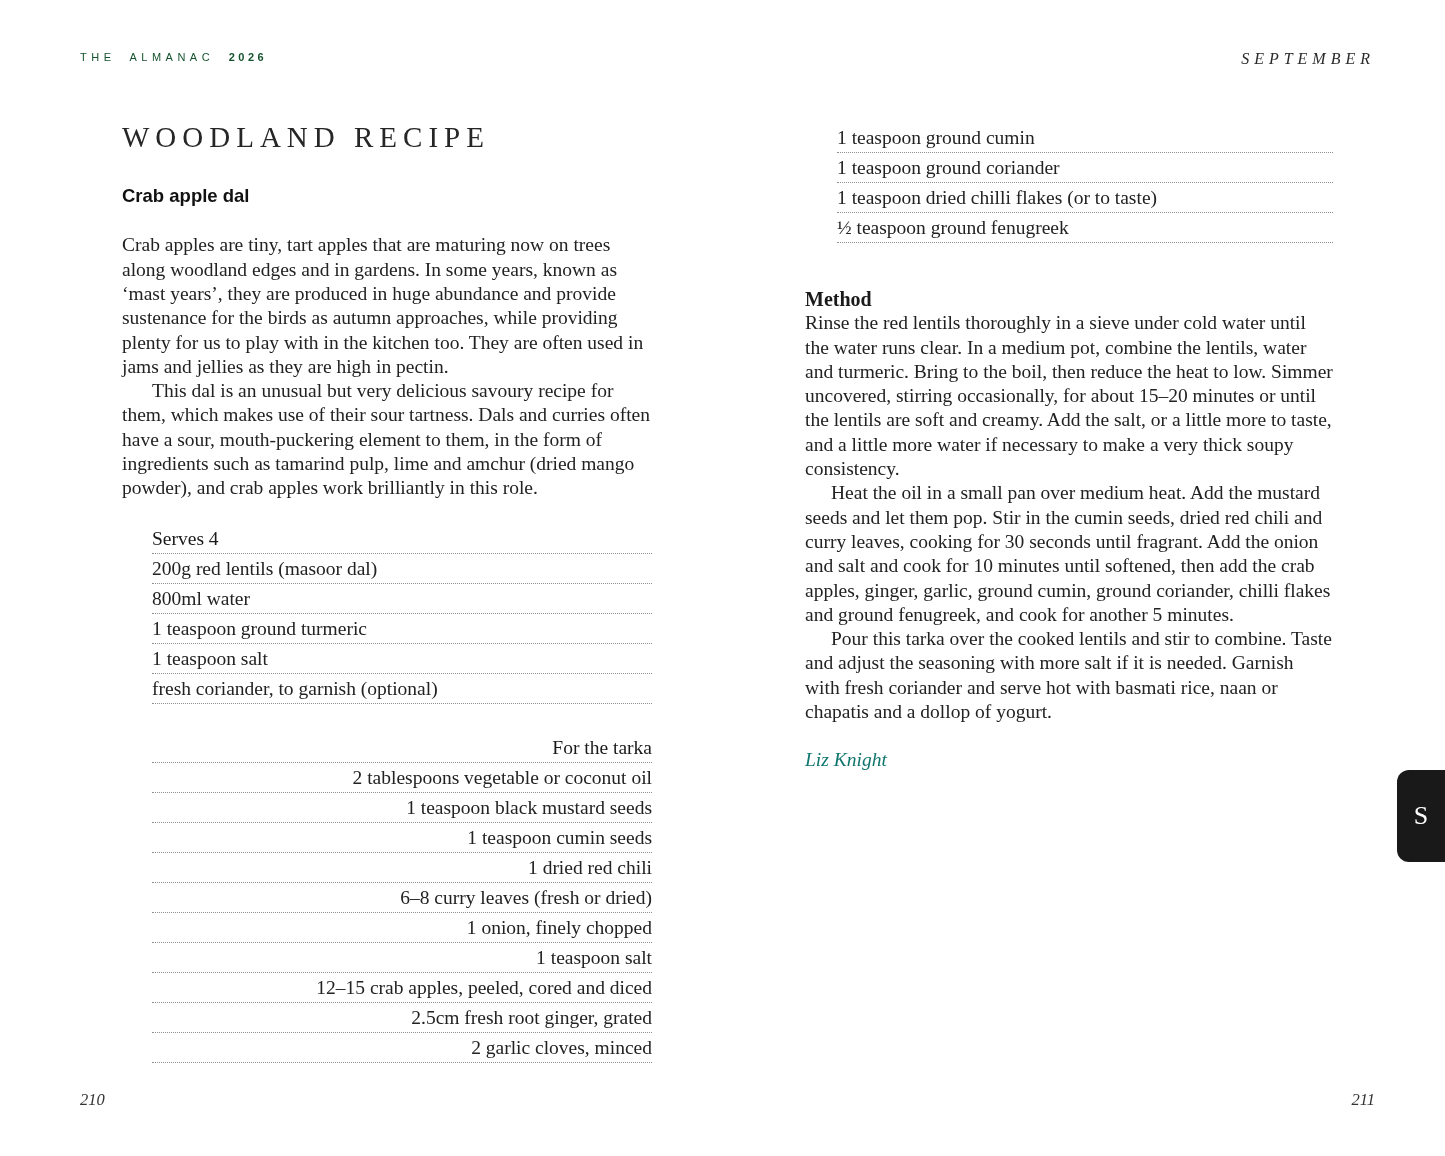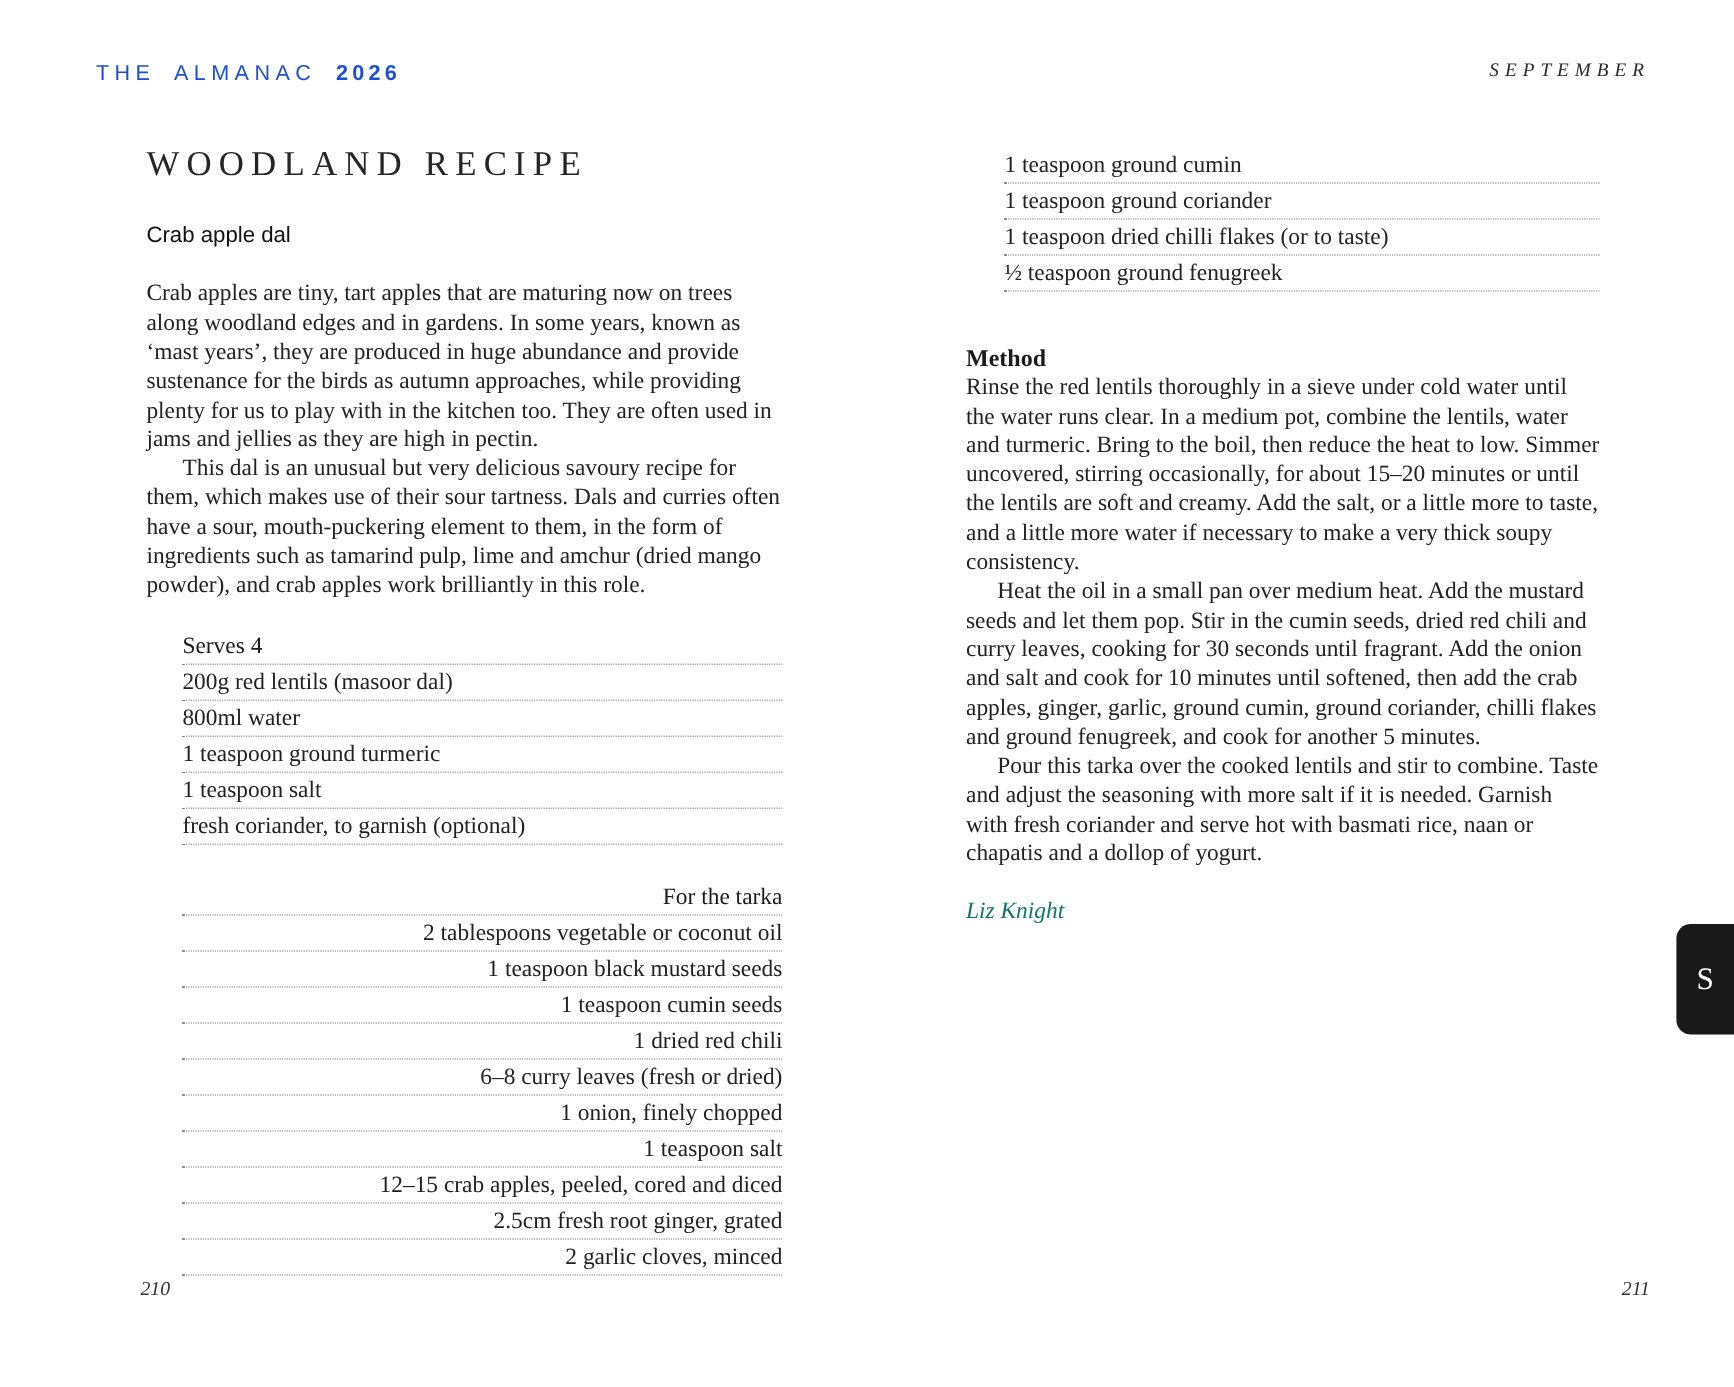--- a/index.html
+++ b/index.html
@@ -11,42 +11,42 @@
     background: #ffffff;
     color: #1f1f1f;
     font-family: "Liberation Serif", serif;
     overflow: hidden;
   }
 
   
   .hdr-left {
     position: absolute; left: 80px; top: 51px;
     font-family: "Liberation Sans", sans-serif;
-    font-size: 18px; letter-spacing: 4.5px; word-spacing: 7px;
-    color: #1d4ed8;
+    font-size: 11px; letter-spacing: 4.5px; word-spacing: 7px;
+    color: #14532d;
   }
   .hdr-left .year { font-weight: 700; letter-spacing: 3.5px; }
   .hdr-right {
     position: absolute; right: 70px; top: 50px;
     font-style: italic; font-size: 16px; letter-spacing: 5px;
     color: #2a2a2a;
   }
 
   
   .left-col  { position: absolute; left: 122px; top: 121px; width: 530px; }
   .right-col { position: absolute; left: 805px; top: 121px; width: 528px; }
 
   .section-title {
     font-weight: 400; font-size: 29px; letter-spacing: 6px;
     color: #262626; line-height: 1.15;
   }
   .recipe-title {
     margin-top: 31px;
     font-family: "Liberation Sans", sans-serif;
-    font-weight: 400; font-size: 18.5px; color: #111;
+    font-weight: 700; font-size: 18.5px; color: #111;
   }
 
   .body-text { font-size: 19.5px; line-height: 24.3px; color: #222; }
   .para-first { margin-top: 26px; }
   .indent { text-indent: 30px; }
   .m-indent { text-indent: 26px; }
 
   
   .ing-list { margin-left: 30px; }
   .serves-list { margin-top: 23px; }
@@ -77,22 +77,22 @@
     background: #191919;
     border-radius: 12px 0 0 12px;
     display: flex; align-items: center; justify-content: center;
   }
   .thumb-tab span {
     color: #ffffff; font-size: 26px; font-family: "Liberation Serif", serif;
   }
 
   
   .pagenum {
-    position: absolute; top: 1064px;
-    font-style: italic; font-size: 16.5px; color: #333; margin-left: 37px;
+    position: absolute; top: 1090px;
+    font-style: italic; font-size: 16.5px; color: #333;
   }
   .pagenum.pn-left  { left: 80px; }
   .pagenum.pn-right { right: 70px; }
 </style>
 </head>
 <body>
 
 <div class="spread">
 
   <div class="hdr-left">

